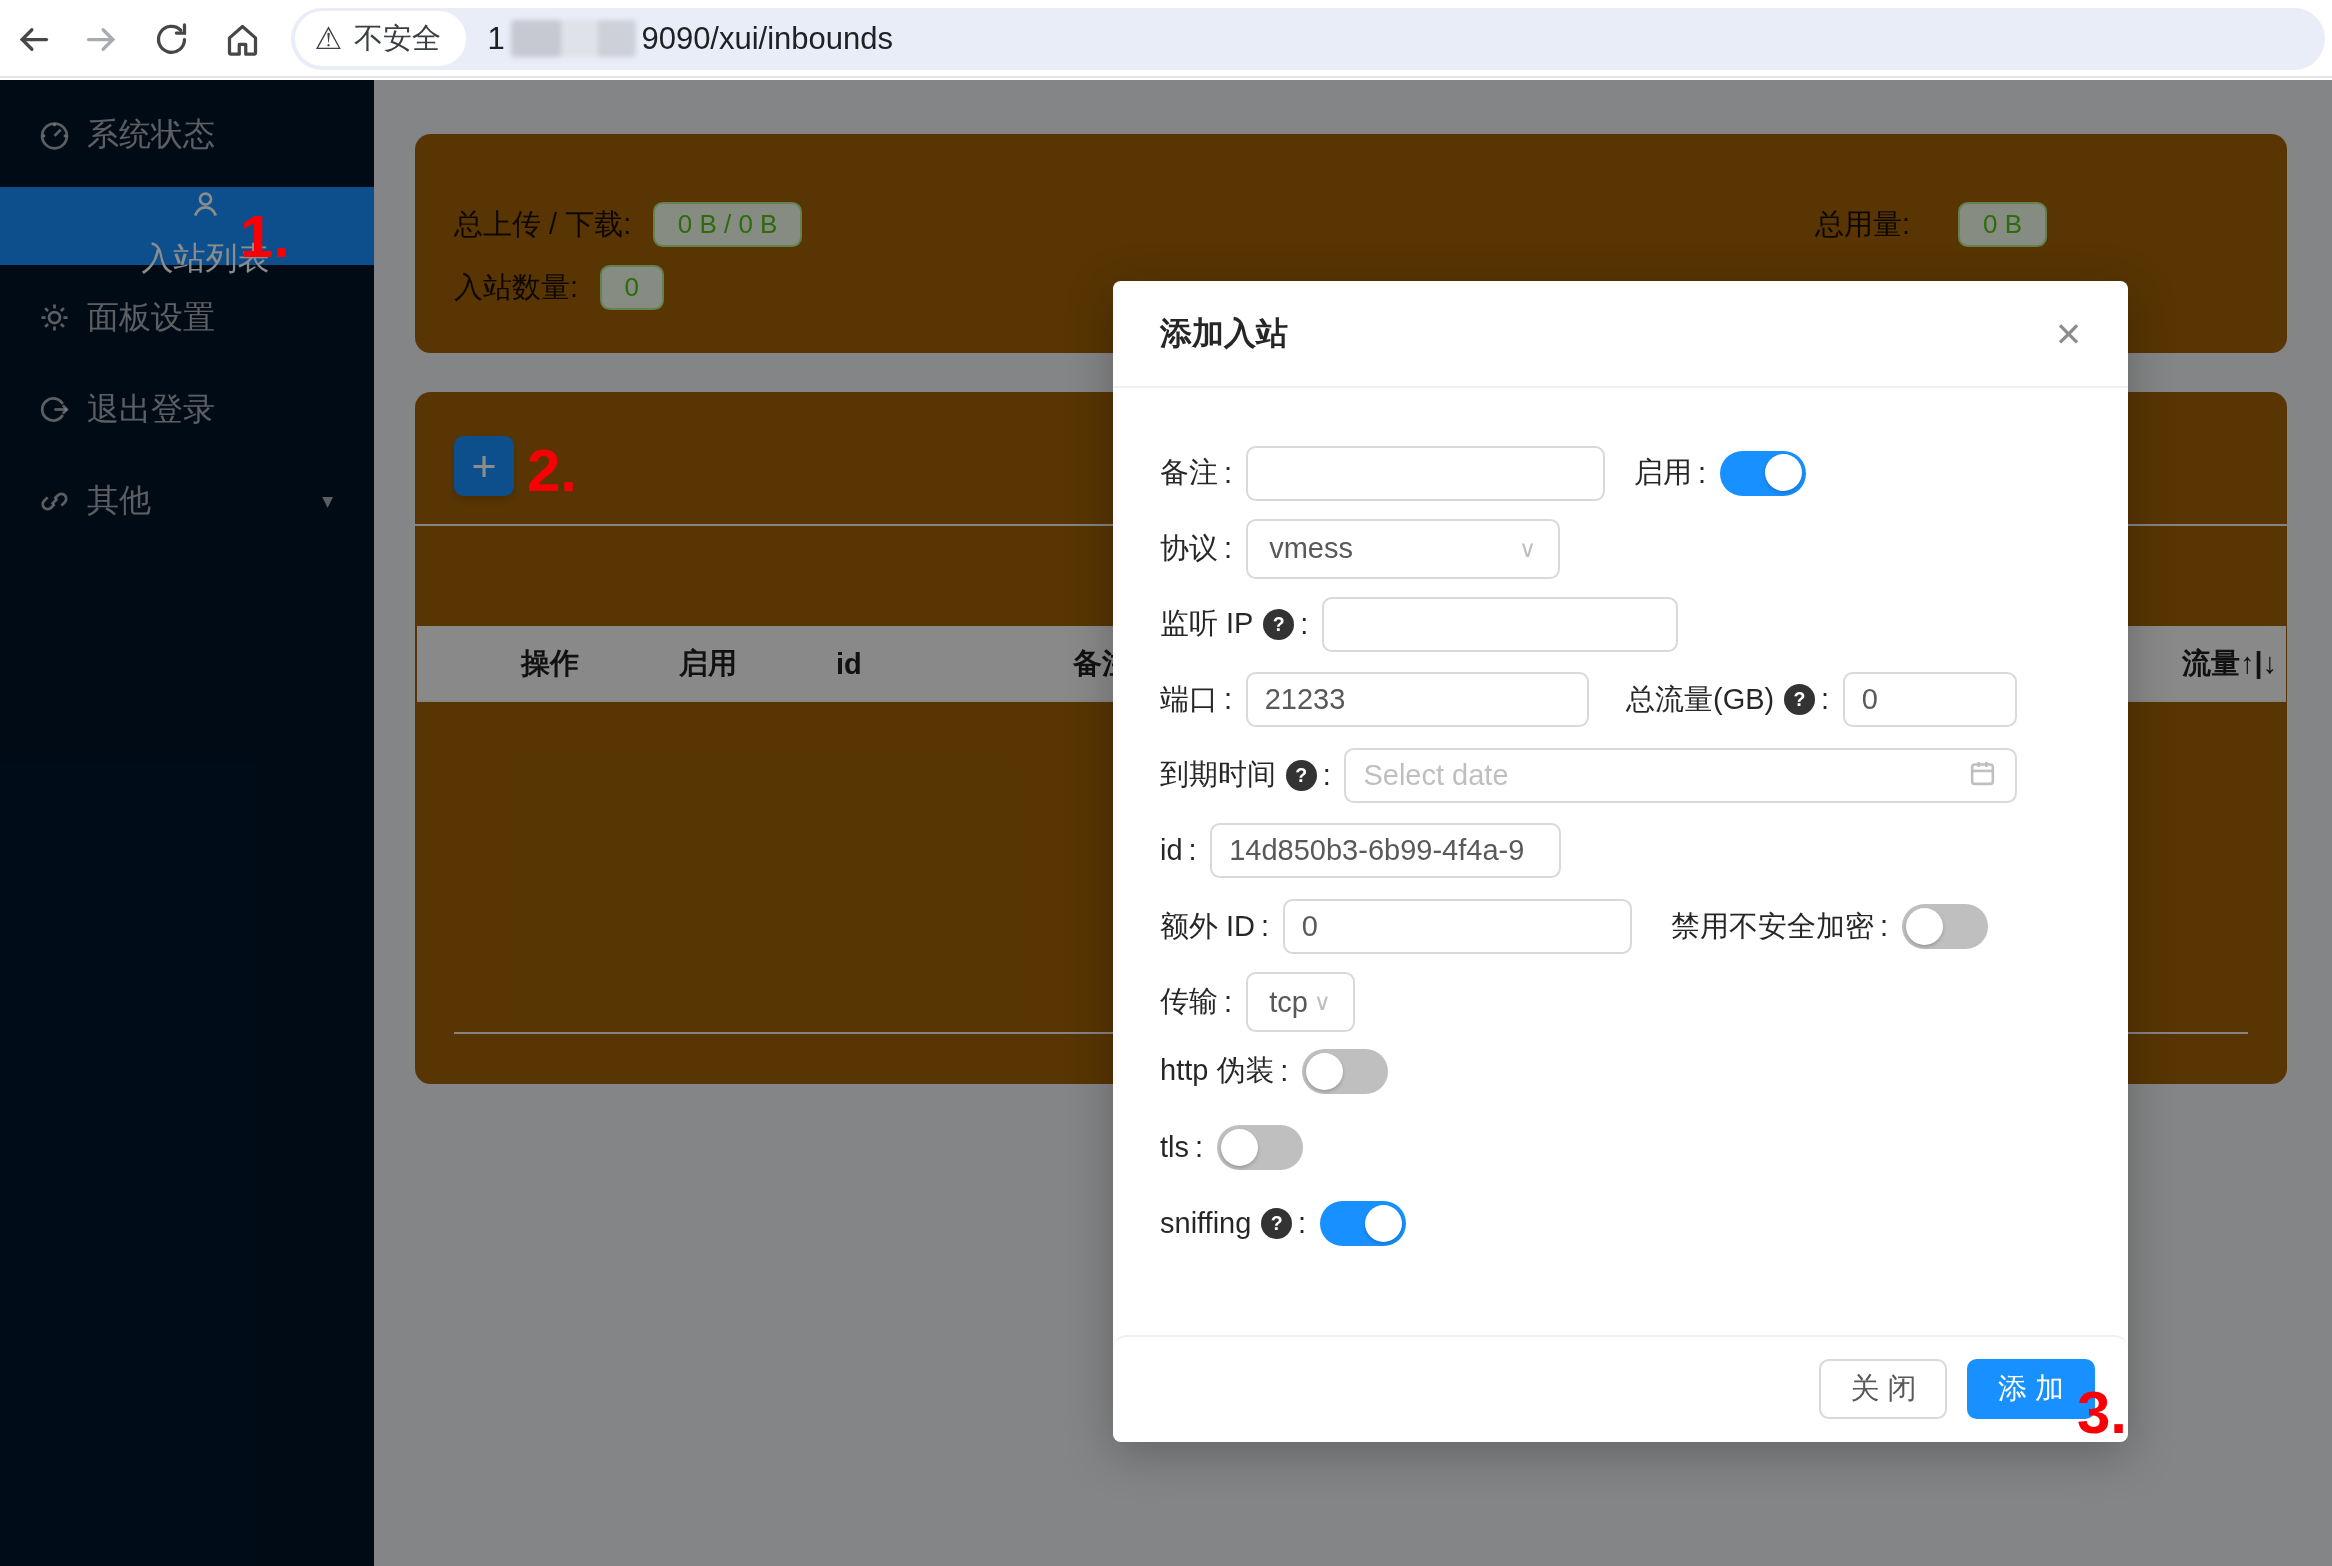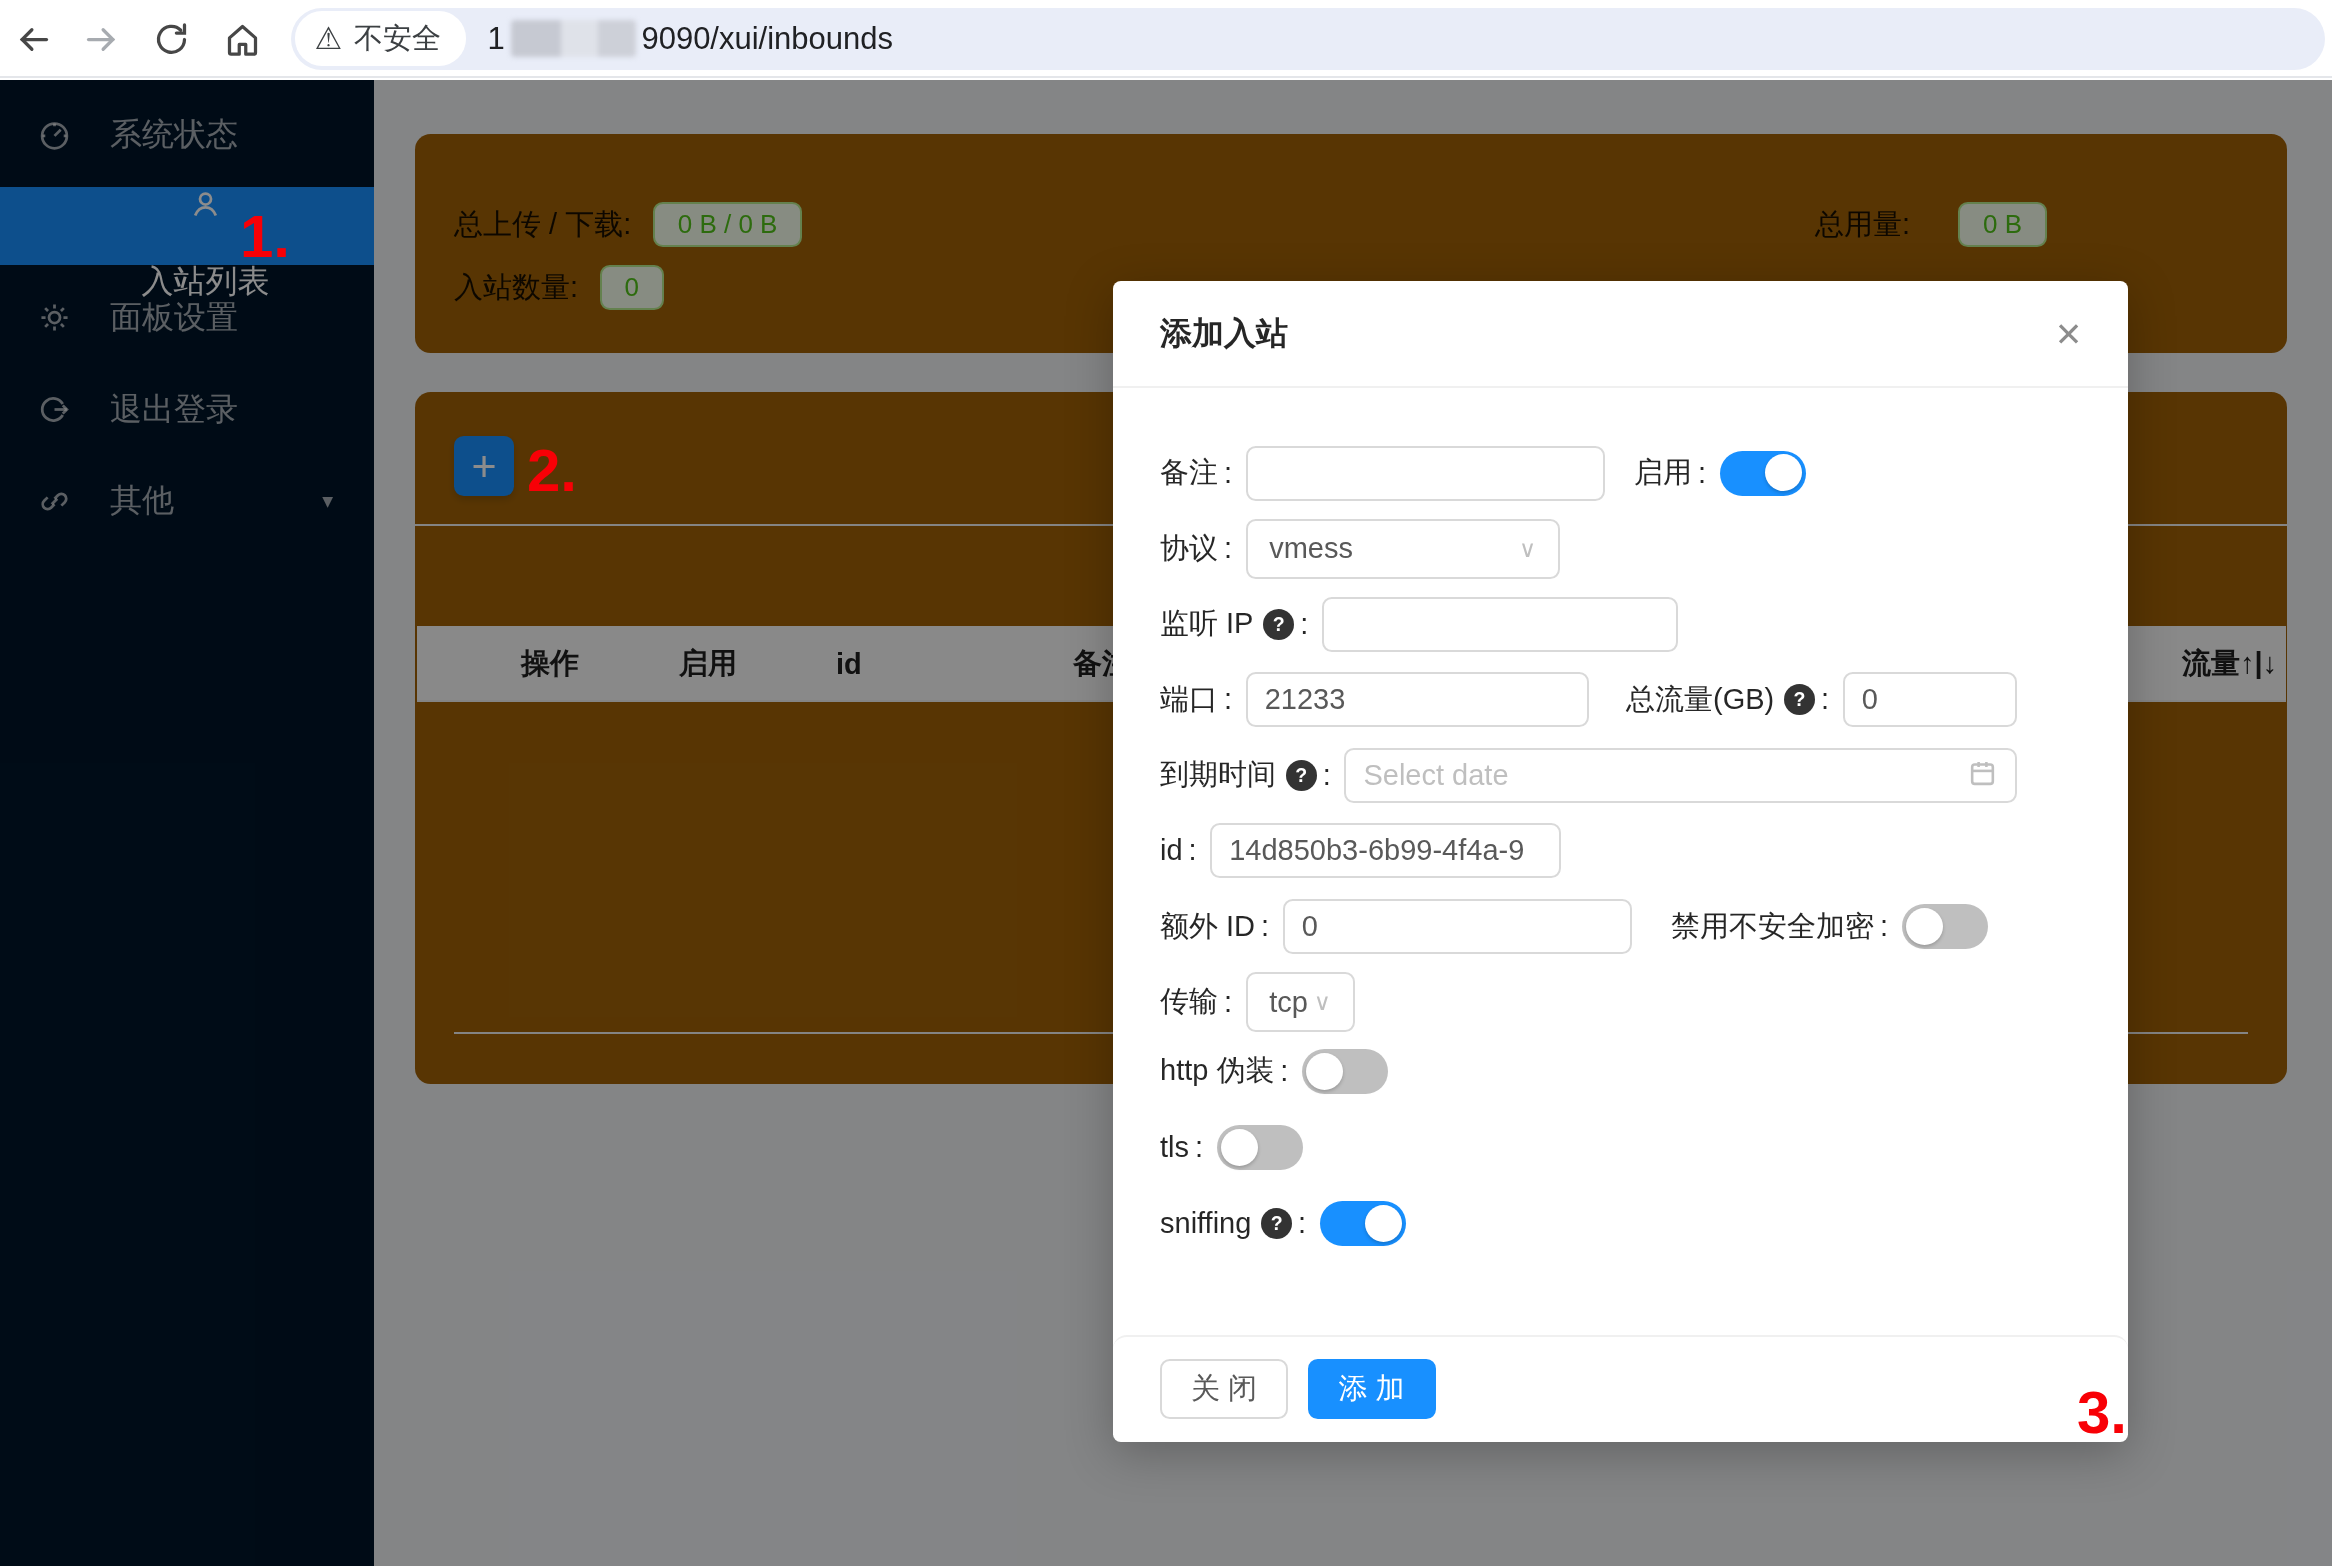--- a/index.html
+++ b/index.html
@@ -30,21 +30,21 @@
     filter:blur(2.9px); }
 
   
   .app { position:absolute; left:0; top:80px; width:2333px; height:1486px; background:#f0f2f5; }
 
   
   .sidebar { position:absolute; left:0; top:0; width:374px; height:100%;
     background:#001529; z-index:10; }
   .menu { padding-top:15.6px; }
   .menu-item { position:relative; height:78px; margin-bottom:13.7px; display:flex;
-    align-items:center; padding-left:37px; gap:38px;
+    align-items:center; padding-left:37px; gap:15px;
     color:rgba(255,255,255,0.65); font-size:32px; cursor:pointer; }
   .menu-item .mi-icon { width:35px; height:35px; flex:0 0 35px; display:flex;
     align-items:center; justify-content:center; }
   .menu-item svg { stroke:currentColor; fill:none; stroke-width:2; }
   .menu-item.selected { background:#1890ff; color:#fff;flex-direction:column; }
   .mi-chev { position:absolute; right:41px; font-size:21.5px; color:rgba(255,255,255,0.65); }
 
   
   .content { position:absolute; left:374px; top:0; width:1959px; height:100%; }
   .card { position:absolute; background:#a16207; border-radius:15.6px; }
@@ -115,21 +115,21 @@
   .col2-a { left:474px; } .col2-b { left:466px; } .col2-c { left:511px; }
 
   .switch { position:relative; width:86px; height:45px; border-radius:22.4px;
     cursor:pointer; flex:0 0 86px; }
   .switch .knob { position:absolute; top:3.9px; width:37px; height:37px;
     border-radius:50%; background:#fff; box-shadow:0 2px 3.9px rgba(0,0,0,0.2); }
   .switch.on { background:#1890ff; } .switch.on .knob { right:3.9px; }
   .switch.off { background:rgba(0,0,0,0.25); } .switch.off .knob { left:3.9px; }
 
   .modal-footer { flex:0 0 auto; margin-top:auto; border-top:2px solid #f0f0f0;
-    padding:21.5px 33px 23.4px 47px; display:flex; justify-content:flex-start; gap:19.5px;border-radius:14px; }
+    padding:21.5px 33px 23.4px 47px; display:flex; justify-content:flex-end; gap:19.5px;border-radius:14px; }
   .btn { height:60px; border-radius:9.8px; font-size:29px; padding:0 29px;
     cursor:pointer; font-family:inherit; }
   .btn-default { background:#fff; border:2px solid #d9d9d9; color:#595959; }
   .btn-primary { background:#1890ff; border:2px solid #1890ff; color:#fff; }
 
   
   .anno { position:absolute; z-index:200; color:#f80006; font-size:60px;
     font-weight:800; line-height:1; }
   .anno-1 { left:240px; top:207px; }
   .anno-2 { left:527px; top:441px; }

